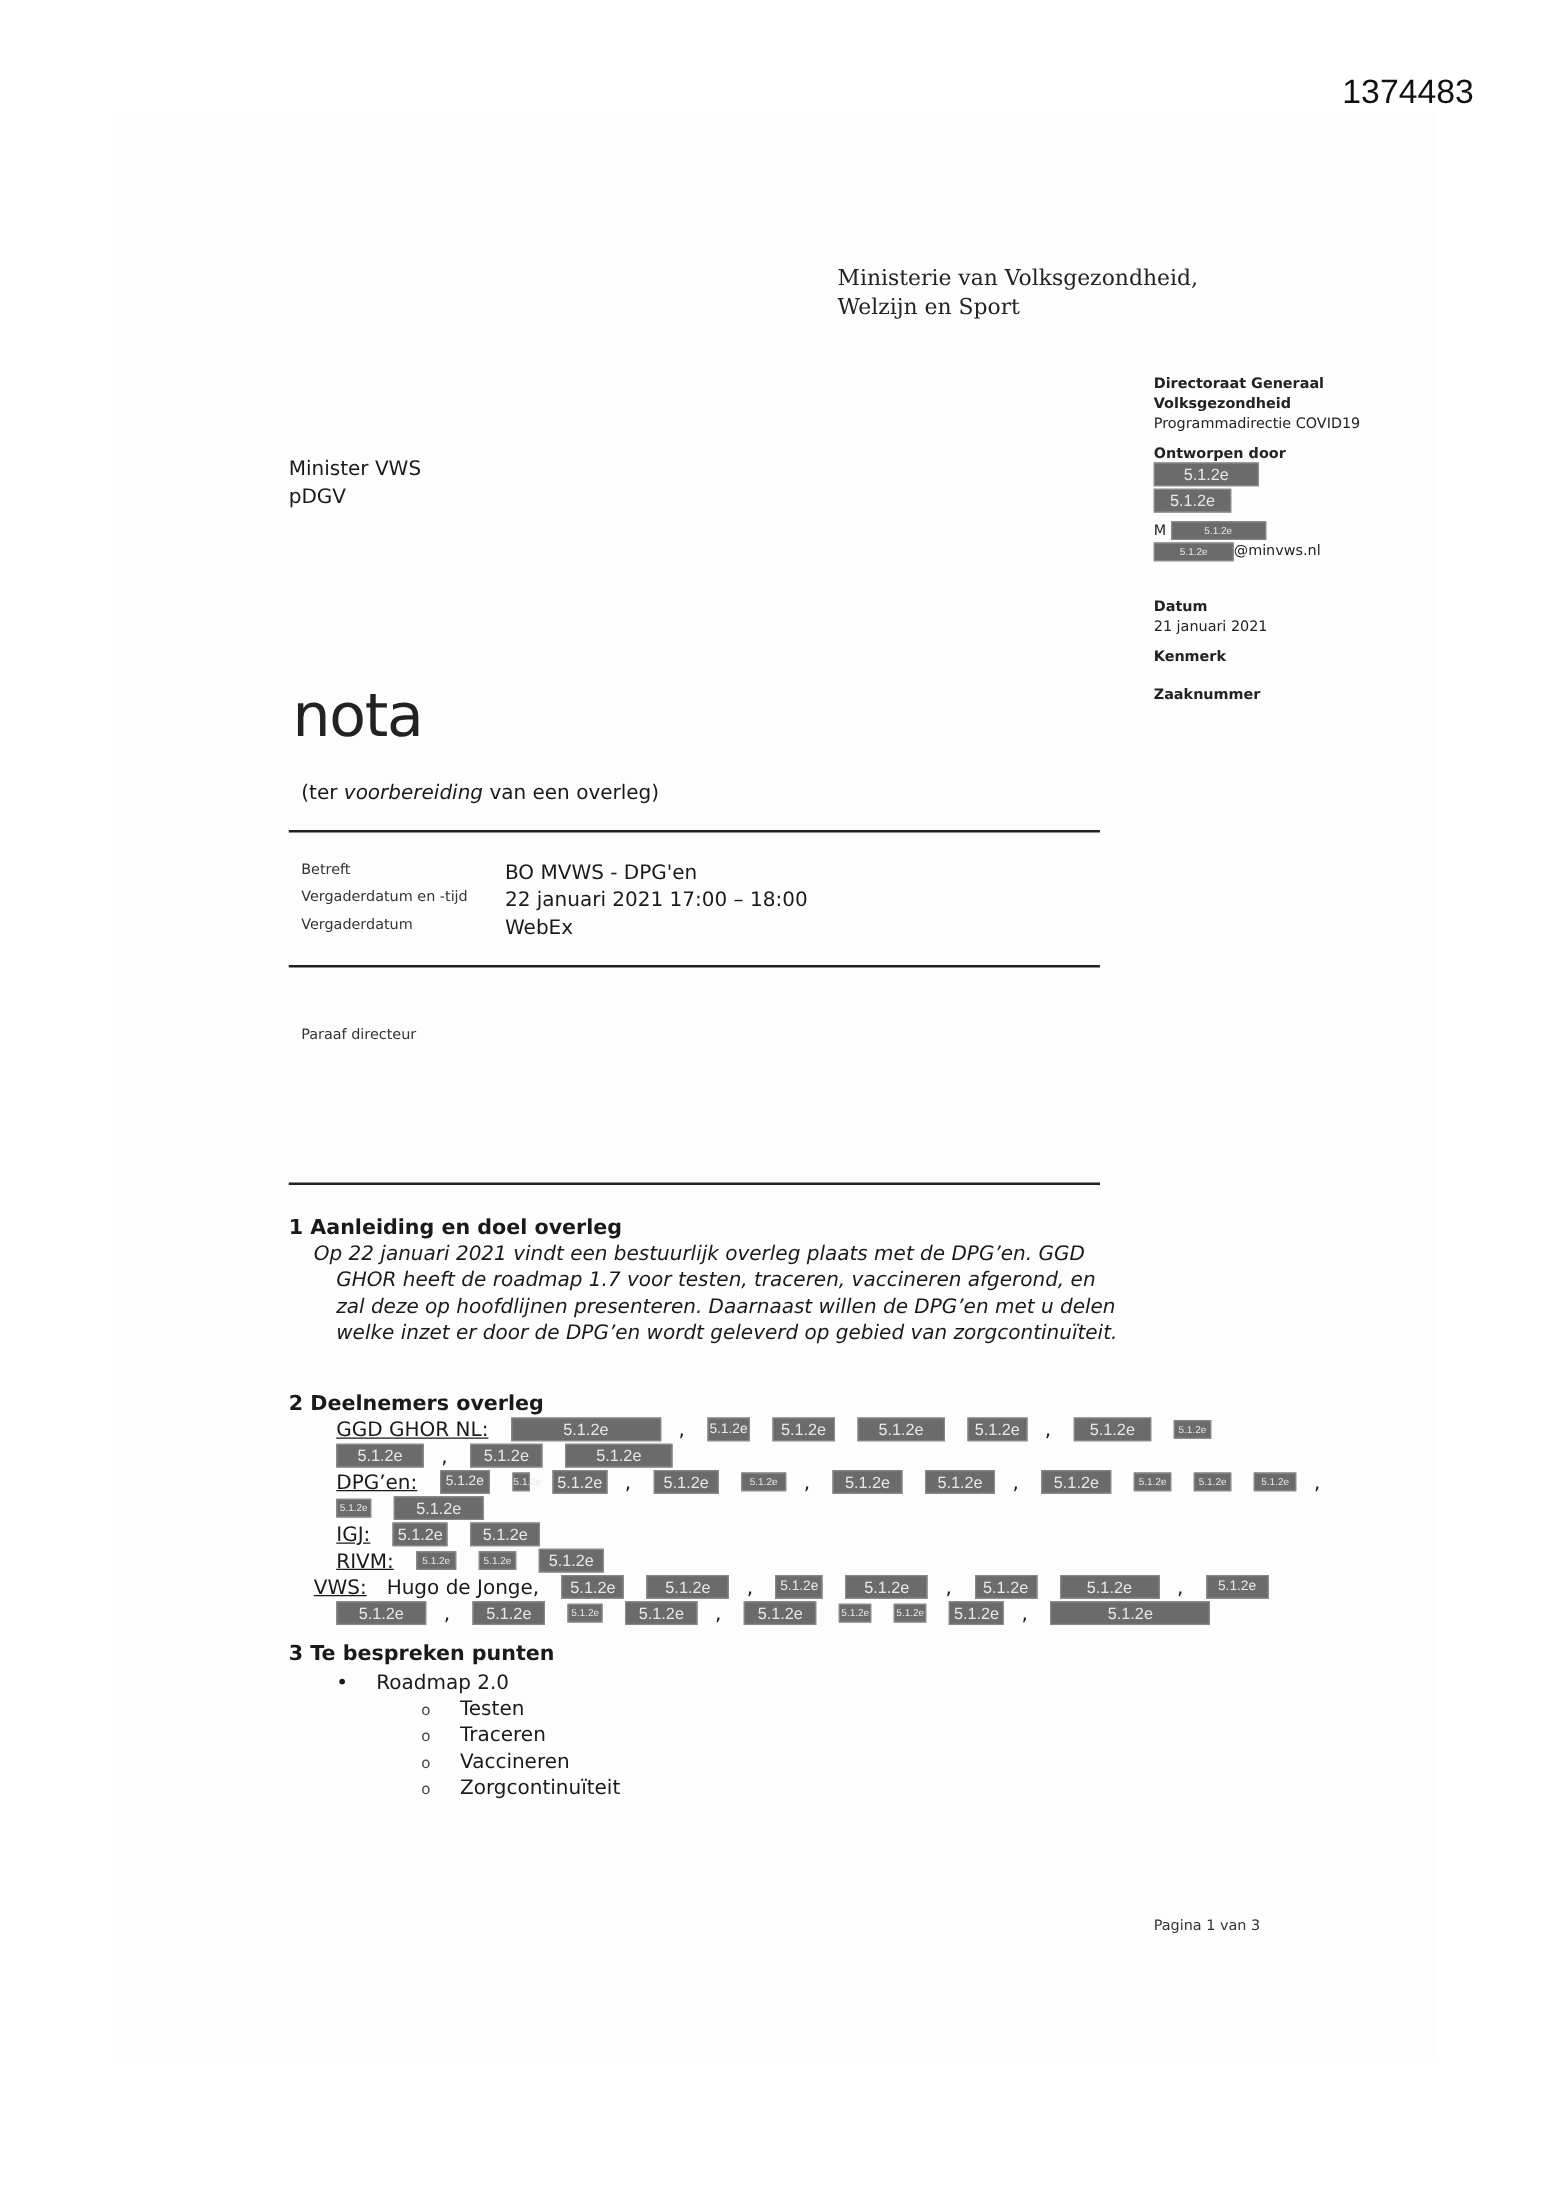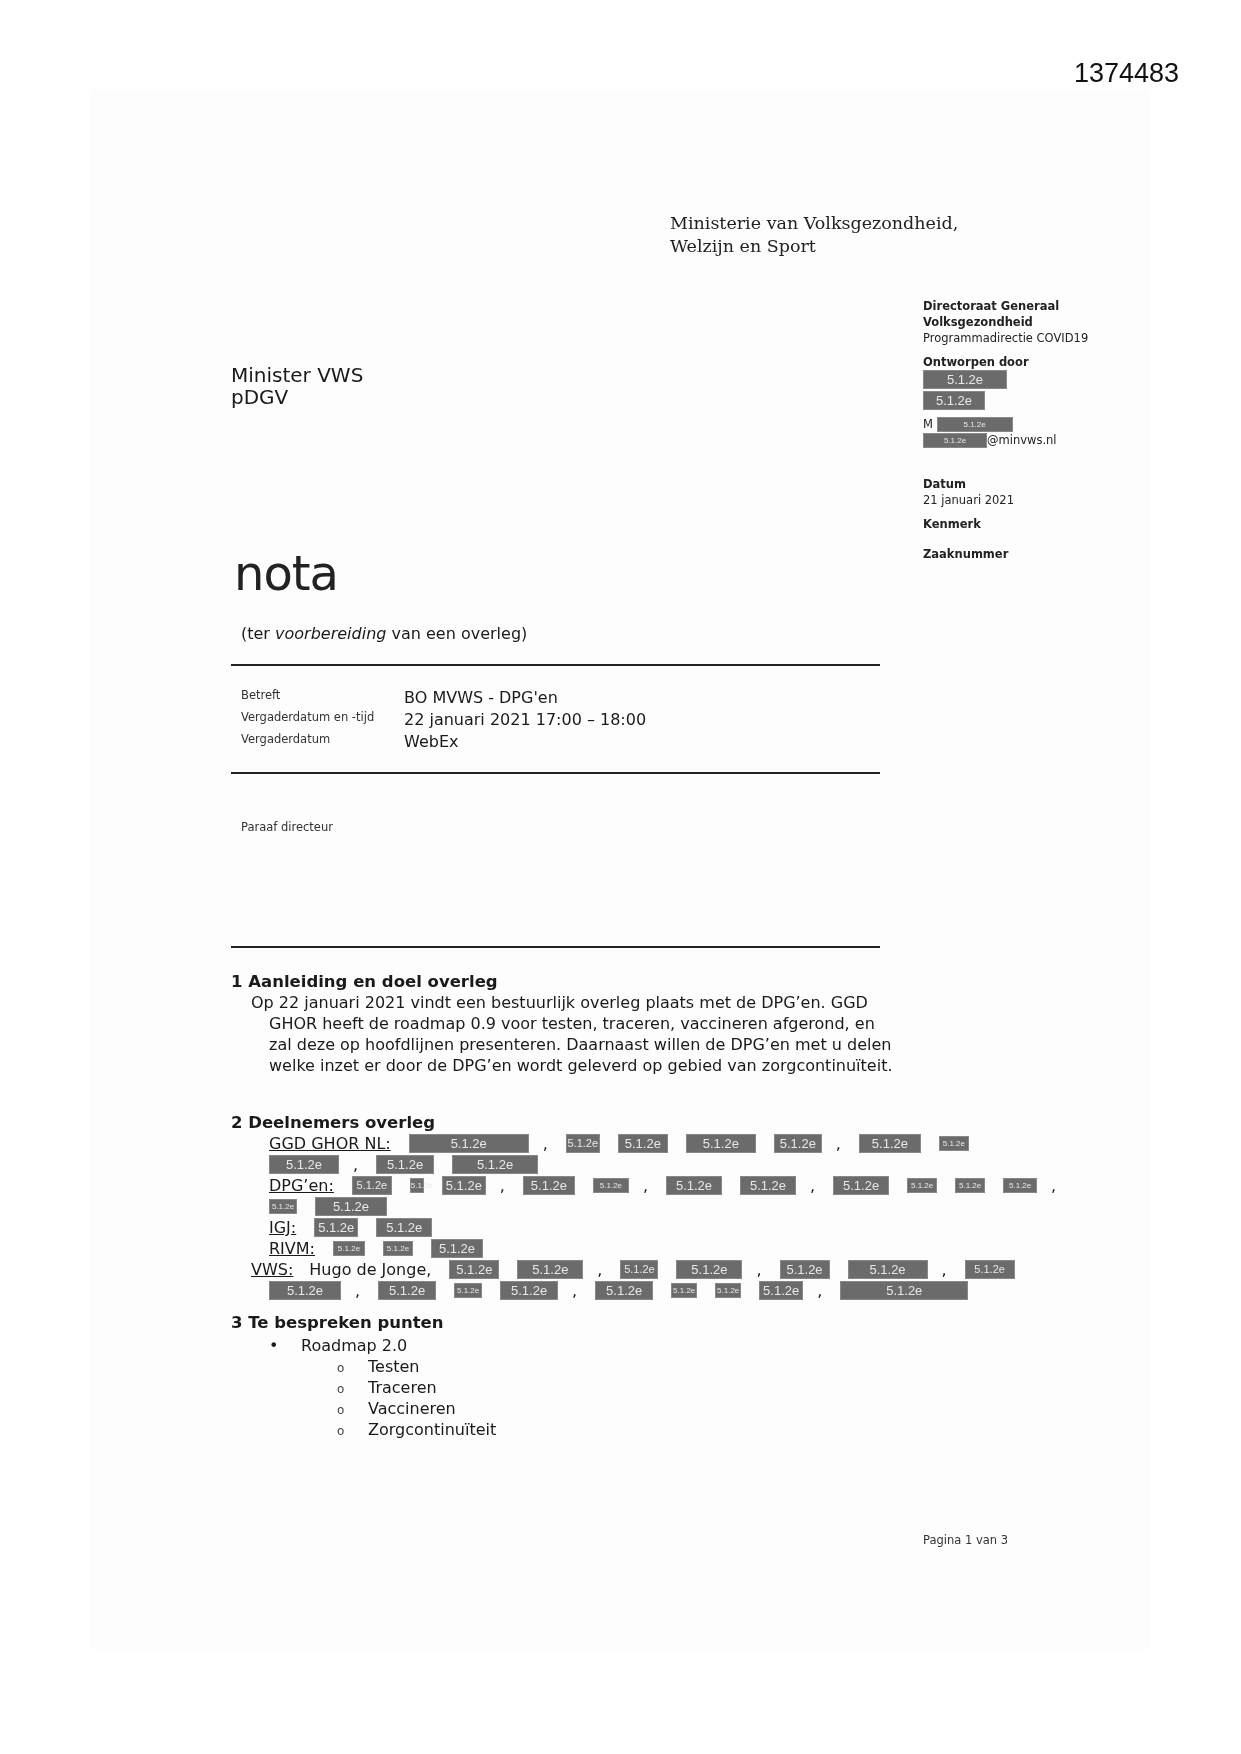--- a/index.html
+++ b/index.html
@@ -1,37 +1,37 @@
 <!DOCTYPE html>
 <html><head>
 <meta charset="utf-8">
 <style>
   html,body{margin:0;padding:0;background:#ffffff;}
   body{width:1241px;height:1754px;position:relative;overflow:hidden;font-family:"DejaVu Sans","Liberation Sans",sans-serif;color:#1a1a1a;}
   .paper{position:absolute;left:90px;top:90px;width:1060px;height:1560px;background:#fdfdfd;}
   .docid{position:absolute;right:62px;top:58px;font-family:"Liberation Sans",sans-serif;font-size:27px;color:#111;}
   .ministry{position:absolute;left:670px;top:212px;font-family:"DejaVu Serif","Liberation Serif",serif;font-size:17.5px;line-height:23px;color:#222;}
-  .recipient{position:absolute;left:231px;top:364px;font-size:20px;line-height:22px;}
+  .recipient{position:absolute;left:231px;top:364px;font-size:16px;line-height:22px;}
   .side{position:absolute;left:923px;top:298px;font-size:11.5px;line-height:16px;color:#222;width:250px;}
   .side .b{font-weight:bold;}
   .side .gap{height:8px;}
   .r{display:inline-block;background:#6b6b6b;color:#e8e8e8;font-family:"Liberation Sans",sans-serif;text-align:center;vertical-align:middle;box-sizing:border-box;border:1px solid #888;}
   .r.sm{font-size:8px;height:15px;line-height:13px;}
   .r.md{font-size:13px;height:19px;line-height:17px;}
   .nota{position:absolute;left:234px;top:545px;font-size:48px;font-family:"DejaVu Sans",sans-serif;color:#222;letter-spacing:-1px;}
   .sub{position:absolute;left:241px;top:624px;font-size:16px;}
   .hr{position:absolute;left:231px;width:649px;height:2px;background:#222;}
   .meta{position:absolute;left:241px;top:688px;}
   .meta-row{display:flex;height:22px;}
   .meta-row .k{width:163px;font-size:11.5px;color:#333;}
   .meta-row .v{font-size:16px;}
   .paraaf{position:absolute;left:241px;top:820px;font-size:11.5px;color:#333;}
   .section{position:absolute;left:231px;font-size:16px;line-height:21px;}
   .section h2{margin:0;font-size:16.5px;font-weight:bold;}
-  .plines{margin-left:20px;}
+  .plines{margin-left:20px;font-style:italic;}
   .plines div{padding-left:0;}
   .plines div.ind{padding-left:18px;}
   .parts{margin-left:38px;}
   .prow{display:flex;flex-wrap:nowrap;align-items:center;height:21px;gap:18px;}
   .prow .lbl{text-decoration:underline;}
   .comma{margin-left:-4px;}
   ul.l1{margin:2px 0 0 0;padding-left:38px;list-style:none;}
   ul.l1 li .bul{display:inline-block;width:32px;}
   ul.l2{list-style:none;padding-left:68px;margin:0;}
   ul.l2 li{height:21px;}
@@ -97,21 +97,21 @@
 <div class="hr" style="top:772px"></div>
 
 <div class="paraaf">Paraaf directeur</div>
 
 <div class="hr" style="top:946px"></div>
 
 <div class="section" style="top:971px">
   <h2>1  Aanleiding en doel overleg</h2>
   <div class="plines">
     <div>Op 22 januari 2021 vindt een bestuurlijk overleg plaats met de DPG’en. GGD</div>
-    <div class="ind">GHOR heeft de roadmap 0.9 voor testen, traceren, vaccineren afgerond, en</div>
+    <div class="ind">GHOR heeft de roadmap 1.7 voor testen, traceren, vaccineren afgerond, en</div>
     <div class="ind">zal deze op hoofdlijnen presenteren. Daarnaast willen de DPG’en met u delen</div>
     <div class="ind">welke inzet er door de DPG’en wordt geleverd op gebied van zorgcontinuïteit.</div>
   </div>
 </div>
 
 <div class="section" style="top:1112px">
   <h2>2  Deelnemers overleg</h2>
   <div class="parts">
     <div class="prow">
       <span class="lbl">GGD GHOR NL:</span>

